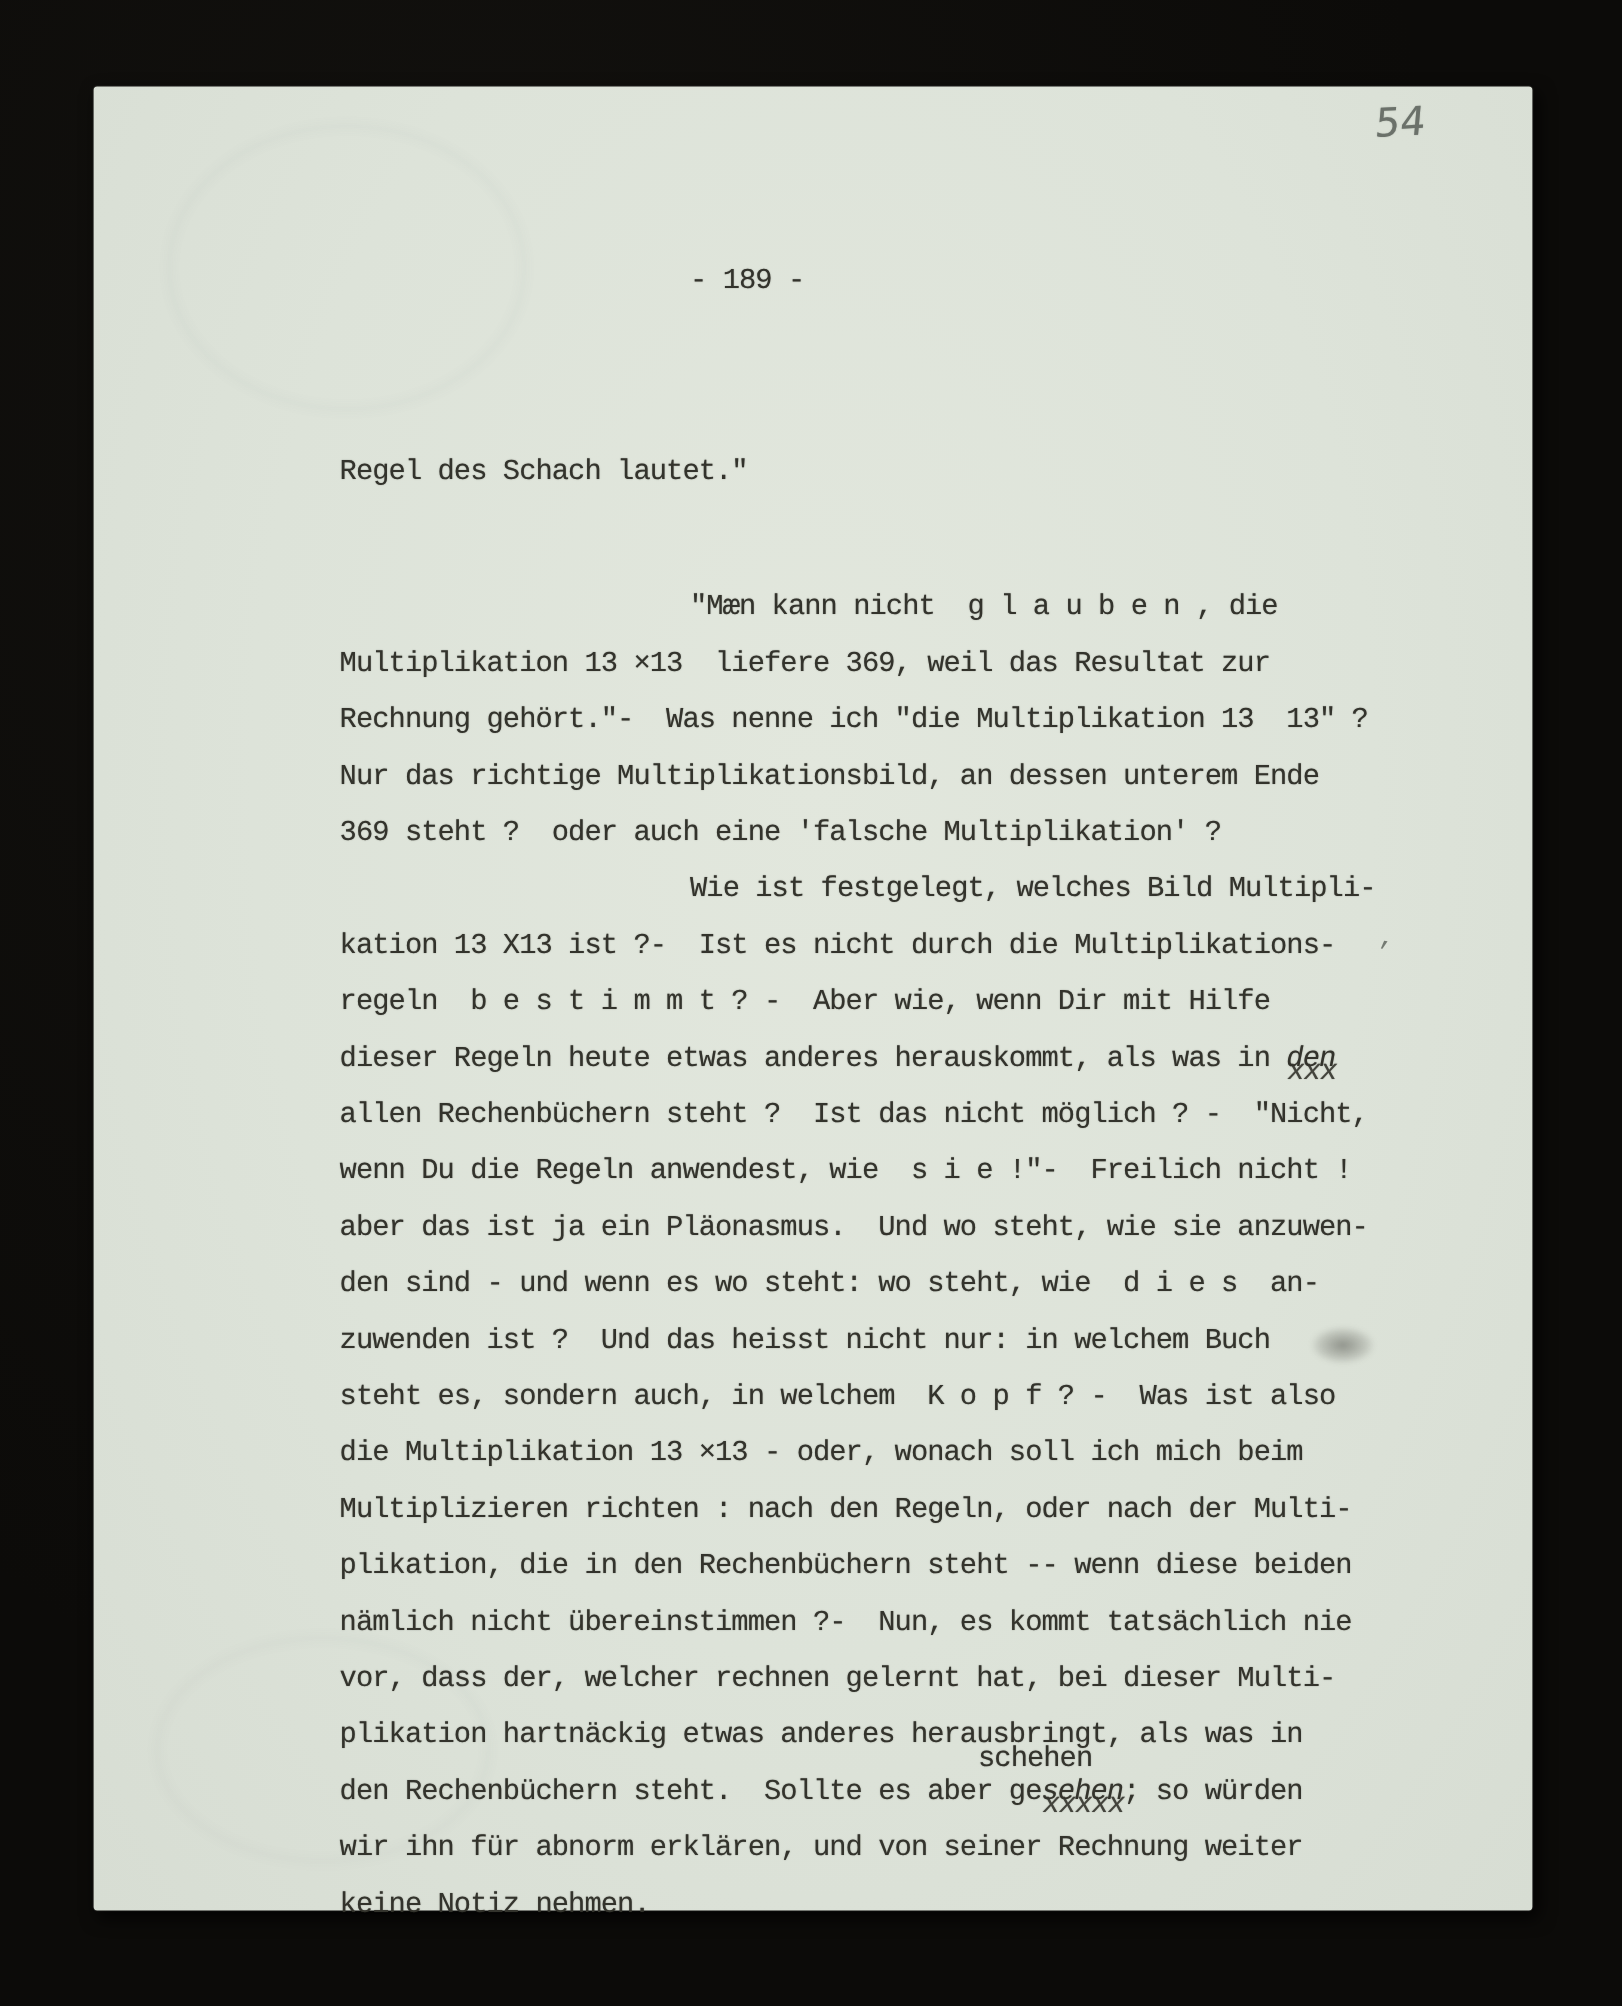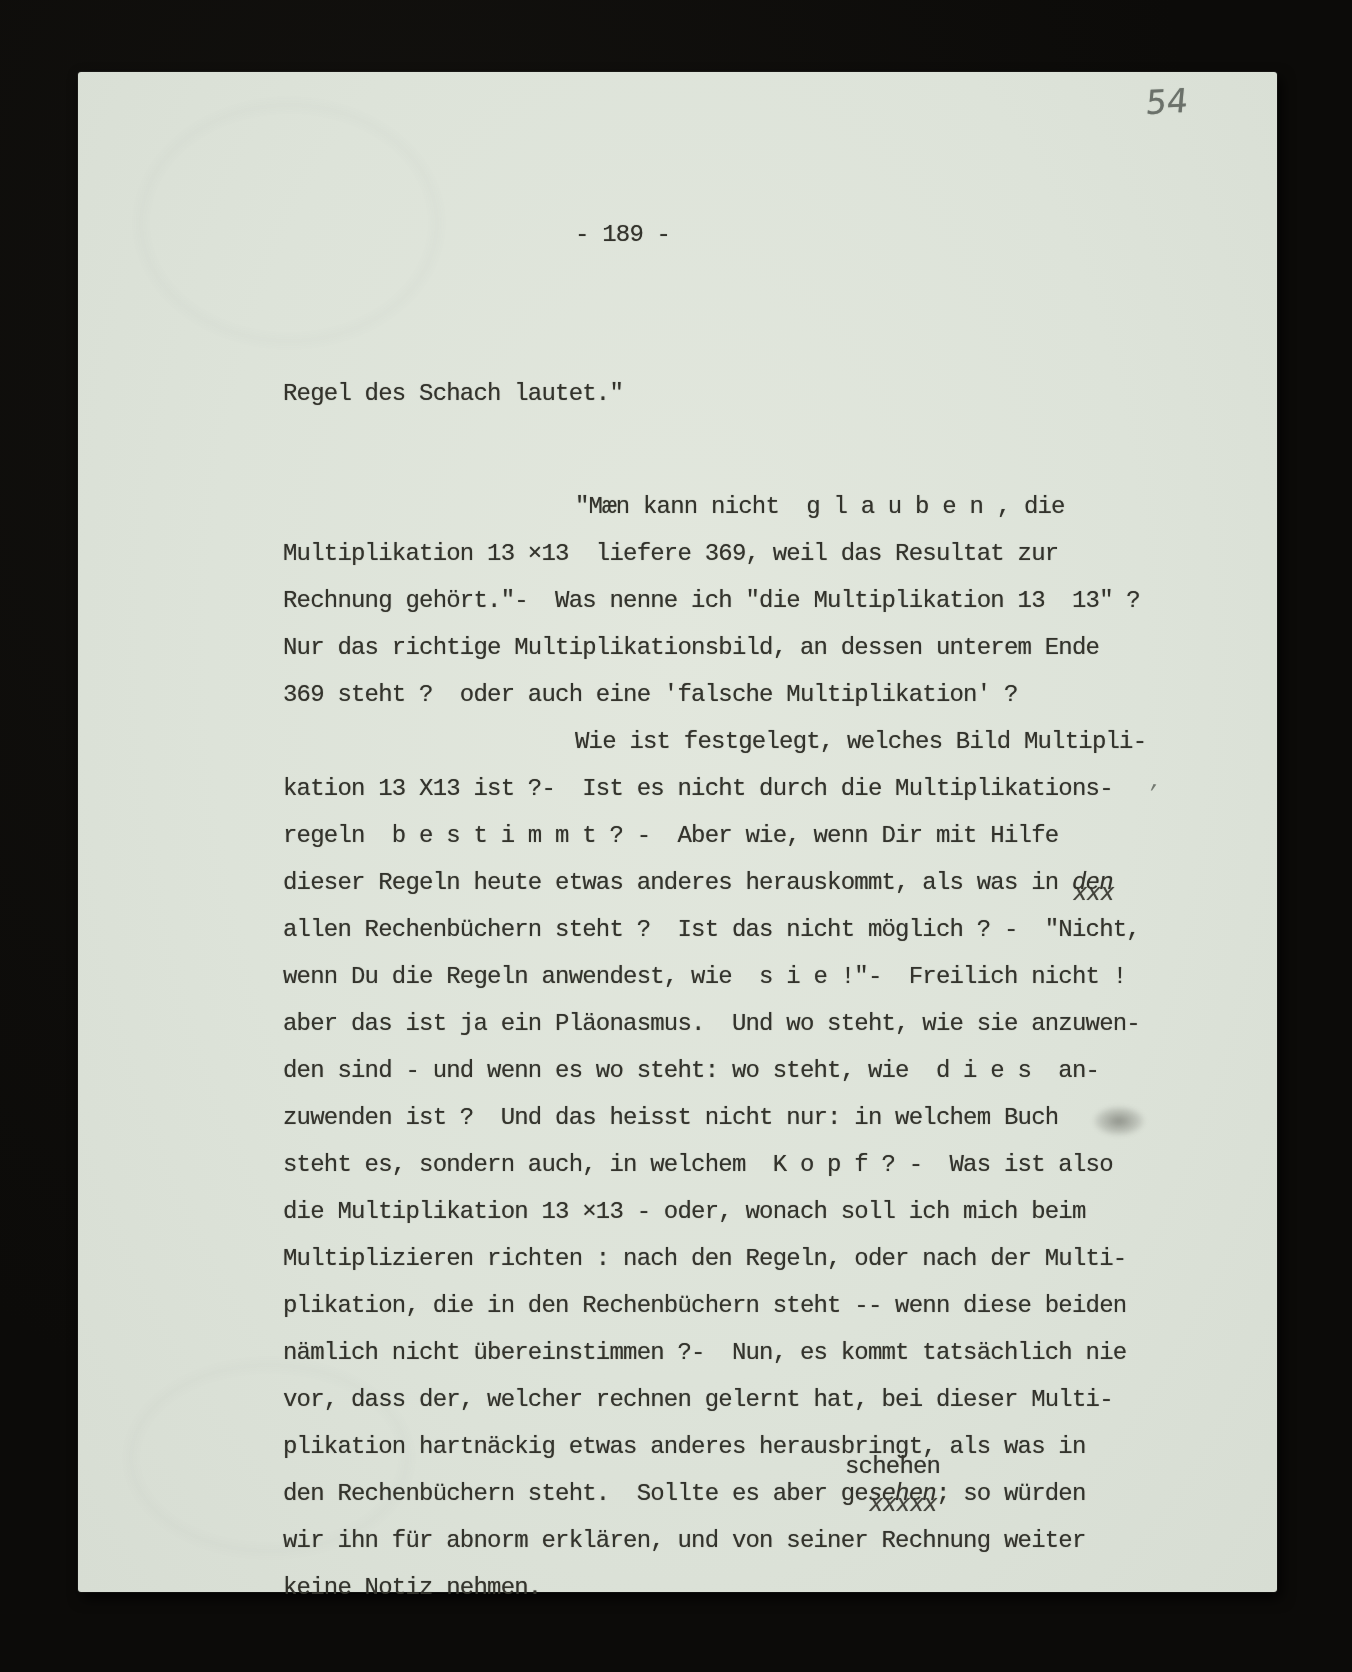--- a/index.html
+++ b/index.html
@@ -74,21 +74,21 @@
   .struck::after {
     content: attr(data-over);
     position: absolute;
     left: 1px;
     top: 1px;
     color: inherit;
     opacity: 0.9;
   }
   .above {
     position: absolute;
-    left: 562px;
+    left: 532px;
     top: -27px;
     letter-spacing: -0.8px;
   }
 
   .pencil-mark {
     position: absolute;
     left: 1068px;
     top: 710px;
     font-size: 22px;
     color: #747a72;

